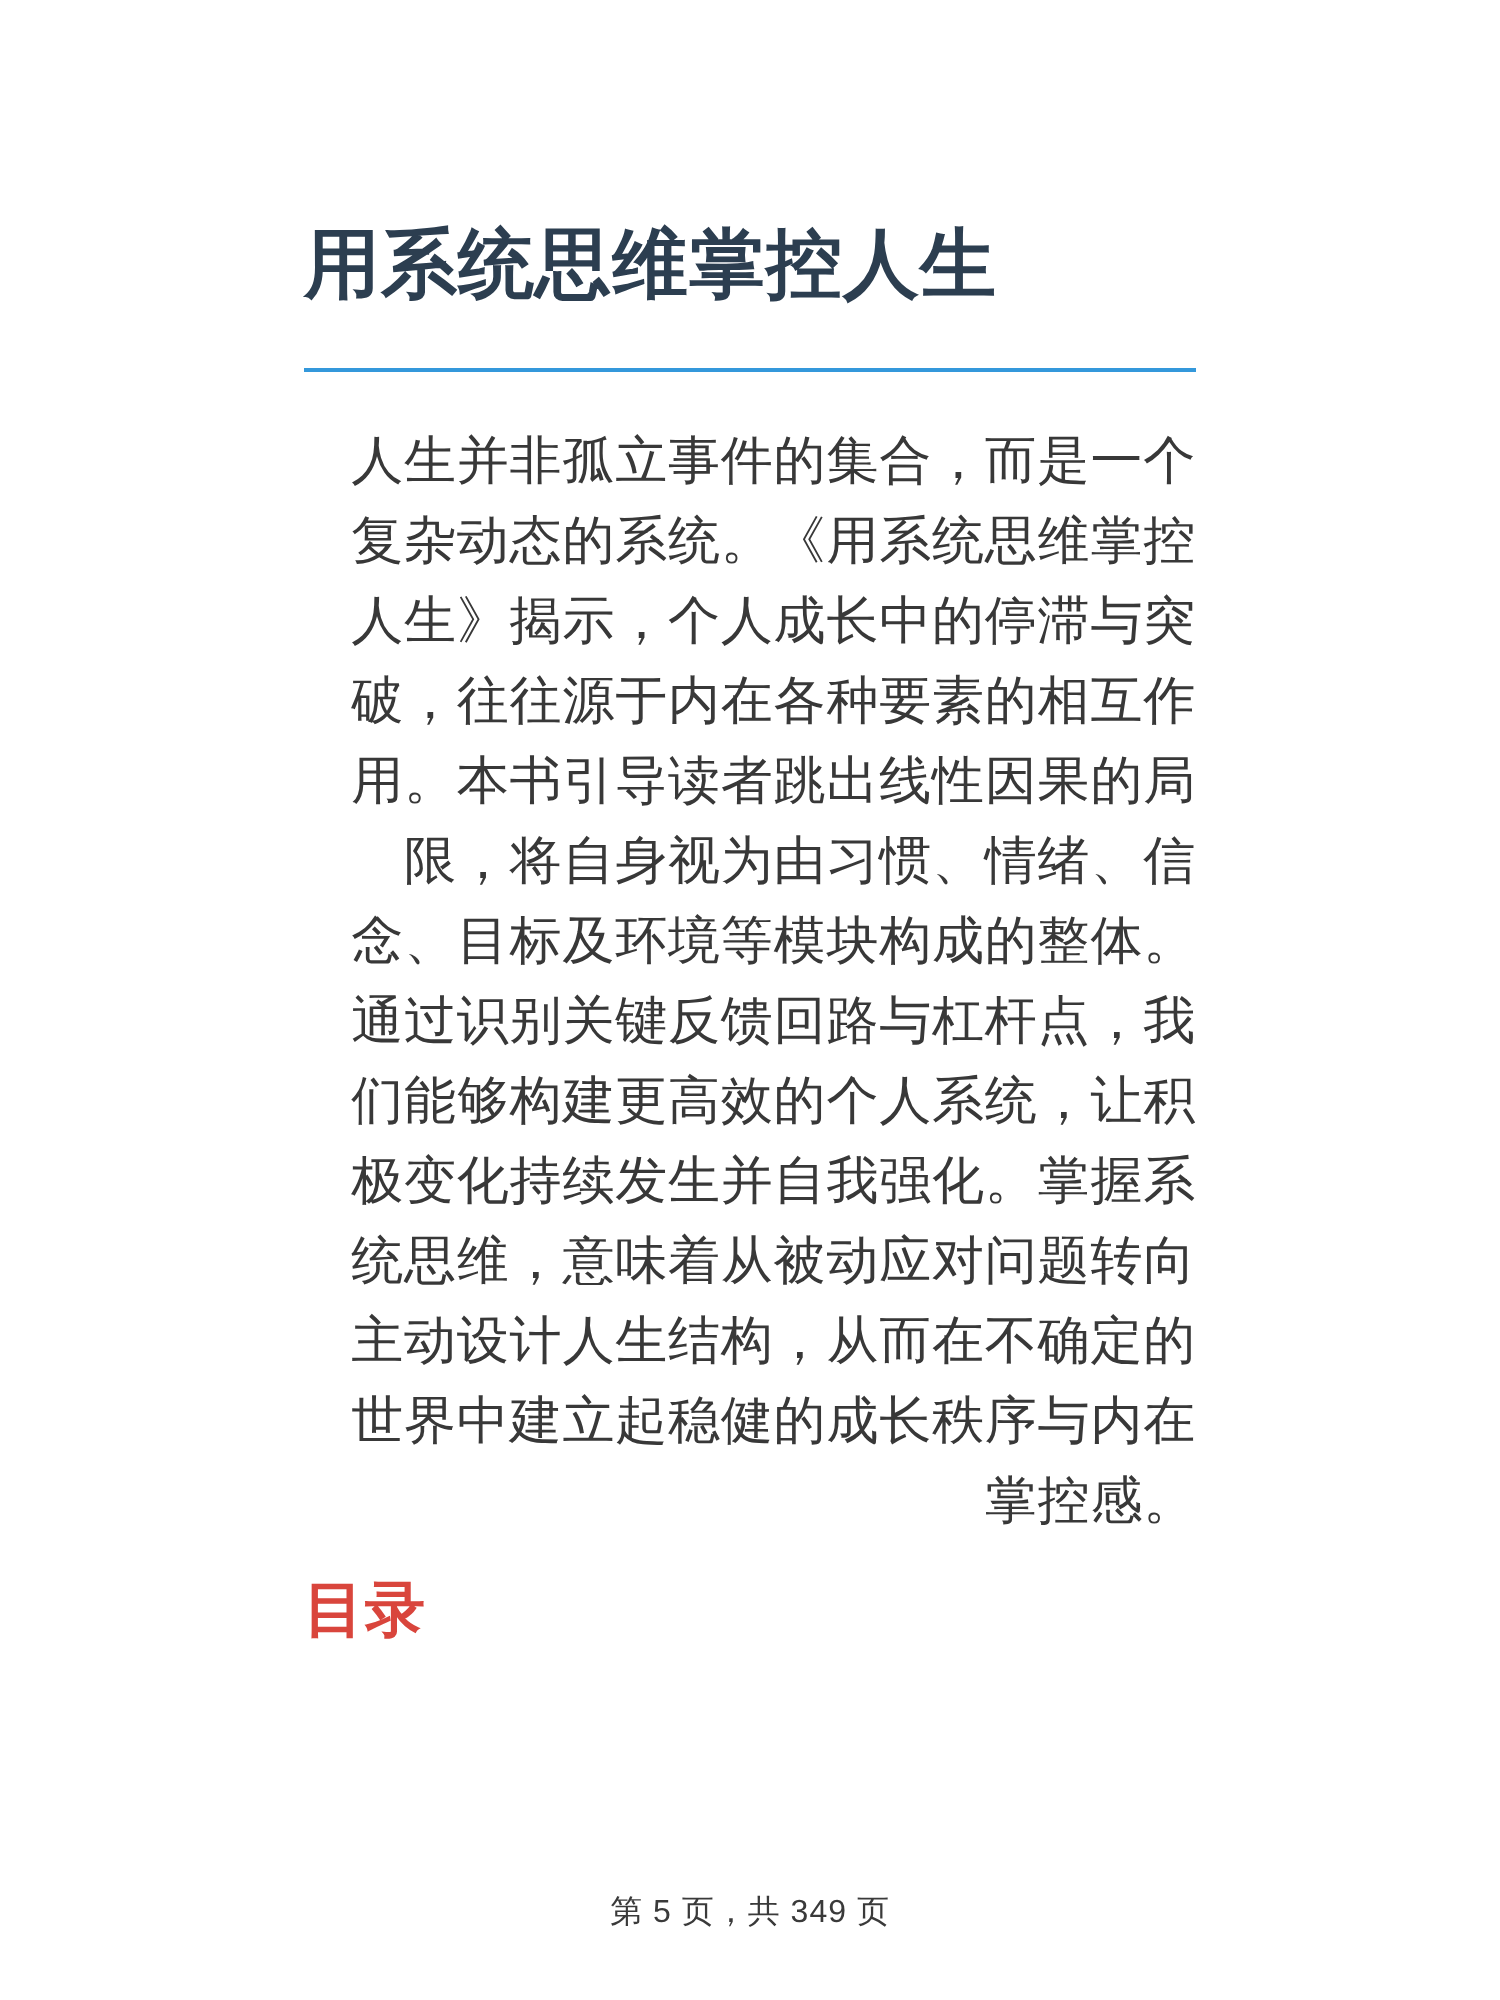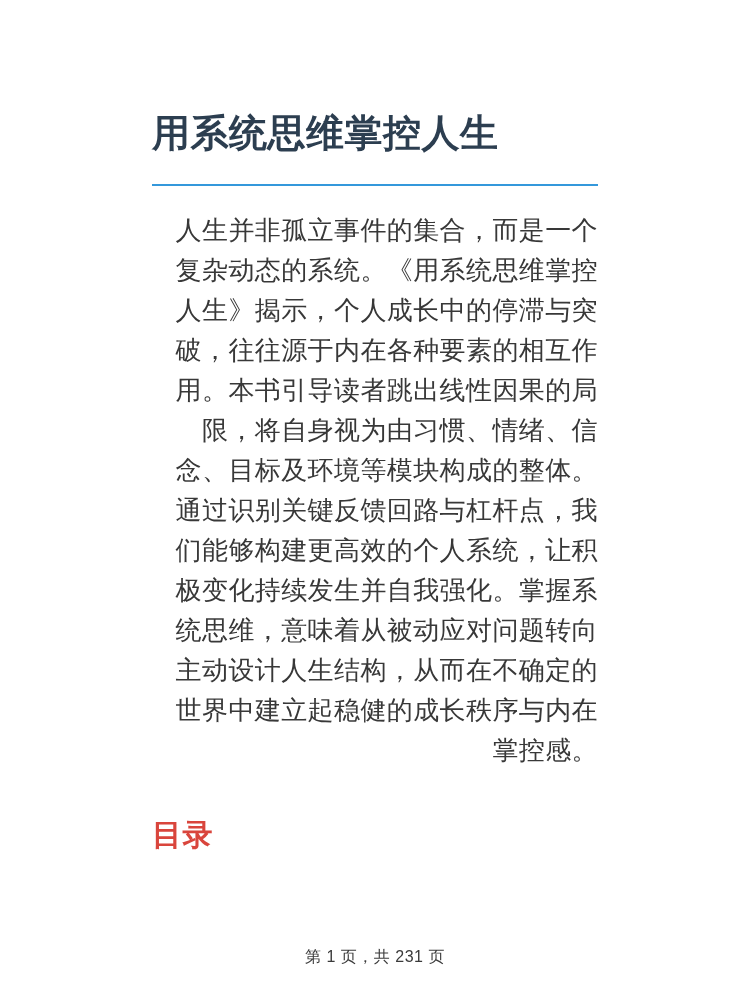--- a/index.html
+++ b/index.html
@@ -30,21 +30,21 @@
   }
   .section-heading {
     margin: 38px 0 0 0;
     font-size: 30px;
     line-height: 1.25;
     font-weight: 700;
     color: #d9453c;
     letter-spacing: 0.5px;
   }
   .toc-heading {
-    margin-top: 46px;
+    margin-top: 17px;
   }
   .abstract-body {
     margin: 24px 0 0 0;
     font-size: 26px;
     line-height: 40px;
     color: #383838;
     text-align: right;
     letter-spacing: 0.4px;
   }
   ul.toc-list {
@@ -81,15 +81,15 @@
 <div class="page">
 
   <h1 class="doc-title">用系统思维掌控人生</h1>
 
 
   <p class="abstract-body">人生并非孤立事件的集合，而是一个复杂动态的系统。《用系统思维掌控人生》揭示，个人成长中的停滞与突破，往往源于内在各种要素的相互作用。本书引导读者跳出线性因果的局限，将自身视为由习惯、情绪、信念、目标及环境等模块构成的整体。通过识别关键反馈回路与杠杆点，我们能够构建更高效的个人系统，让积极变化持续发生并自我强化。掌握系统思维，意味着从被动应对问题转向主动设计人生结构，从而在不确定的世界中建立起稳健的成长秩序与内在掌控感。</p>
 
   <h2 class="section-heading toc-heading">目录</h2>
 
 
-  <div class="page-footer">第 1 页，共 231 页</div>
+  <div class="page-footer">第 5 页，共 349 页</div>
 
 </div>
 
 </body></html>

